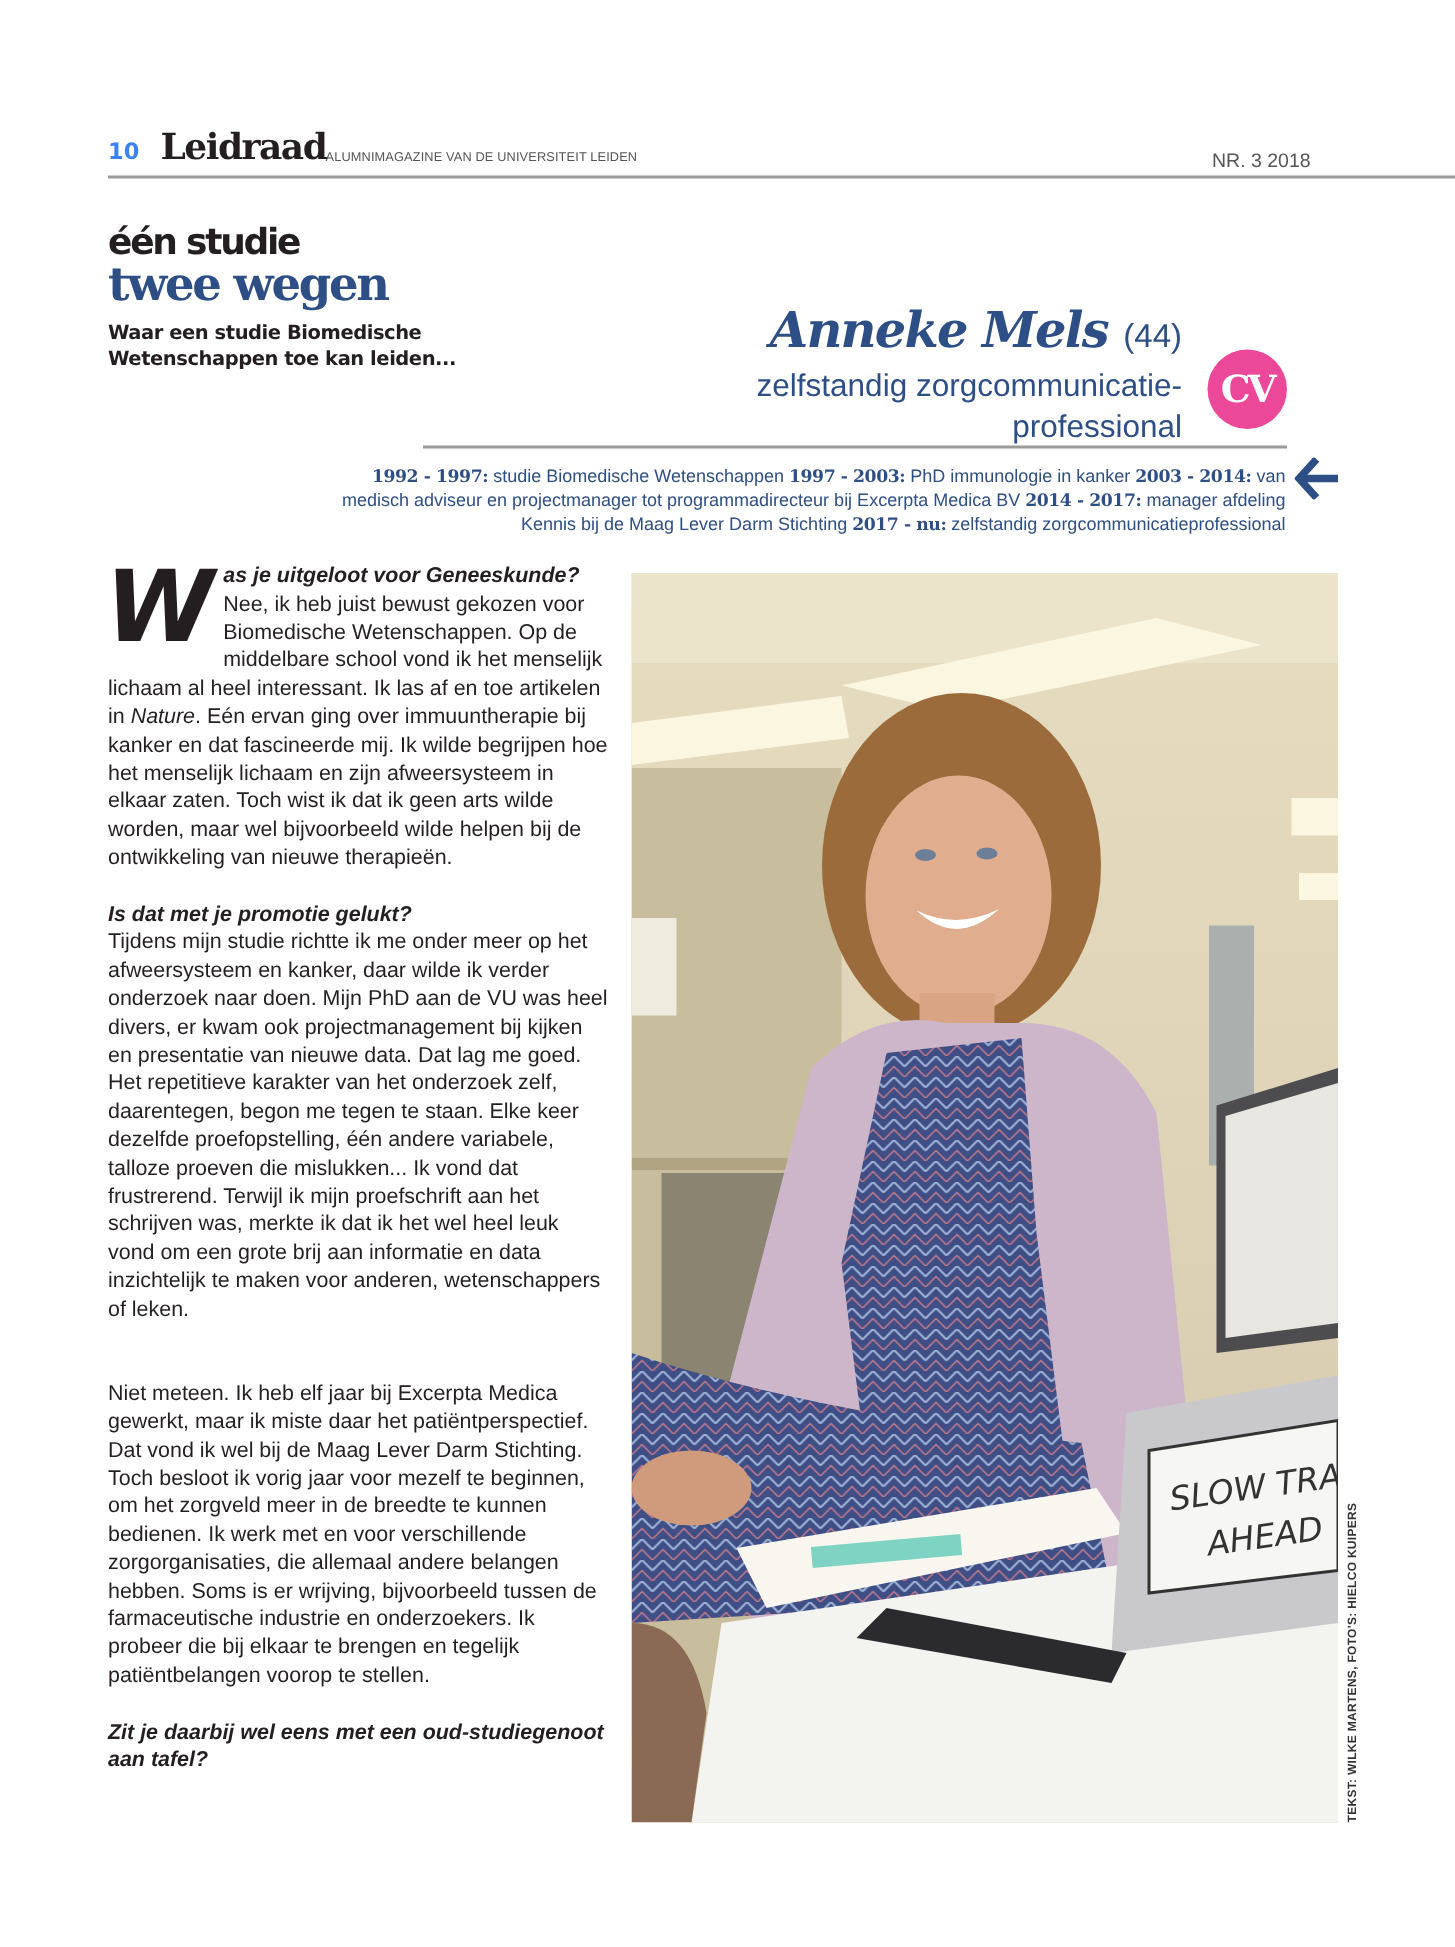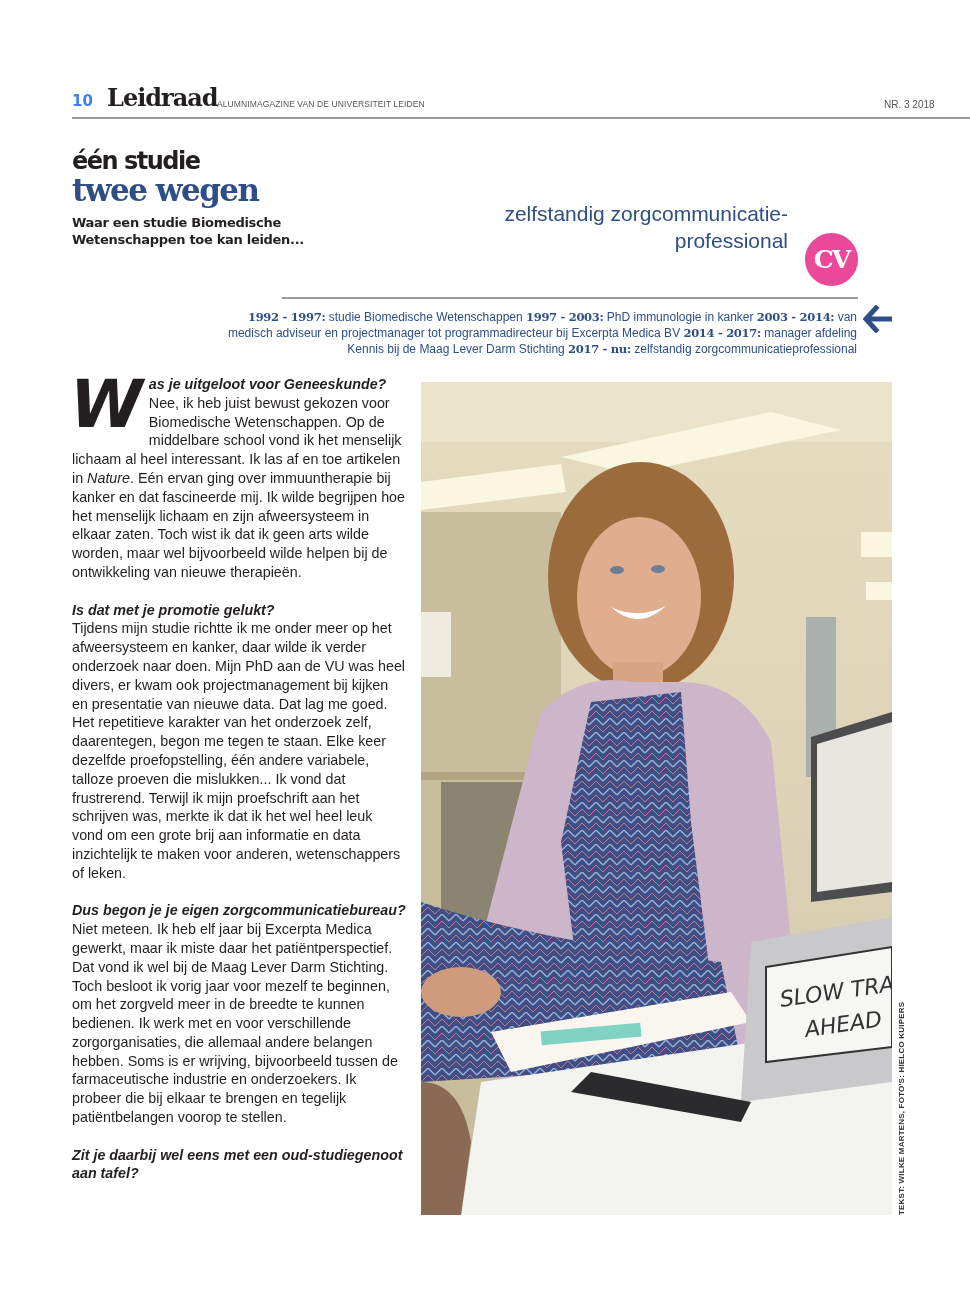--- a/index.html
+++ b/index.html
@@ -4,21 +4,21 @@
 <style>
   * { box-sizing: border-box; margin: 0; padding: 0; }
   html, body { width: 970px; height: 1298px; background: #ffffff; overflow: hidden; }
   body { position: relative; font-family: "Liberation Sans", sans-serif; color: #231f20; }
 
   
   .header { position: absolute; left: 72px; top: 86px; width: 898px; height: 32px; }
   .page-num { position: absolute; left: 0; top: 6px; font-family: "DejaVu Sans", sans-serif; font-weight: bold; font-size: 15px; color: #3b82f6; }
   .mag-name { position: absolute; left: 35px; top: -3px; font-family: "DejaVu Serif", serif; font-weight: bold; font-size: 24px; color: #231f20; letter-spacing: -1px; }
   .mag-sub { position: absolute; left: 145px; top: 13px; font-size: 8.5px; color: #555; letter-spacing: 0.1px; }
-  .issue { position: absolute; left: 812px; top: 13px; font-size: 10px; color: #555; }
+  .issue { position: absolute; left: 736px; top: 13px; font-size: 13px; color: #555; }
   .header-rule { position: absolute; left: 72px; top: 117px; width: 898px; height: 2px; background: #9a9a9a; }
 
   
   .title1 { position: absolute; left: 72px; top: 143px; font-family: "DejaVu Sans", sans-serif; font-weight: bold; font-size: 24px; letter-spacing: -1.5px; color: #231f20; line-height: 36px; }
   .title2 { position: absolute; left: 72px; top: 172px; font-family: "DejaVu Serif", serif; font-weight: bold; font-size: 31px; letter-spacing: -1.5px; color: #2e4e86; line-height: 36px; }
   .subtitle { position: absolute; left: 72px; top: 214px; width: 260px; font-family: "DejaVu Sans", sans-serif; font-weight: bold; font-size: 13px; line-height: 17px; color: #231f20; letter-spacing: -0.3px; }
 
   
   .person { position: absolute; right: 182px; top: 200px; text-align: right; width: 420px; }
   .person-name { font-family: "DejaVu Serif", serif; font-style: italic; font-weight: bold; font-size: 33px; color: #2e4e86; letter-spacing: -1.2px; line-height: 40px; }
@@ -51,20 +51,24 @@
   <span class="mag-sub">ALUMNIMAGAZINE VAN DE UNIVERSITEIT LEIDEN</span>
   <span class="issue">NR. 3 2018</span>
 </div>
 <div class="header-rule"></div>
 
 <div class="title1">één studie</div>
 <div class="title2">twee wegen</div>
 <div class="subtitle">Waar een studie Biomedische Wetenschappen toe kan leiden...</div>
 
 <div class="person">
+  <div class="person-name">
+    <span>Anneke Mels</span>
+    <span class="person-age">(44)</span>
+  </div>
   <div class="person-role">zelfstandig zorgcommunicatie-</div>
   <div class="person-role">professional</div>
 </div>
 <div class="cv-badge">CV</div>
 <div class="cv-rule"></div>
 
 <div class="timeline">
   <b>1992 - 1997:</b><span> studie Biomedische Wetenschappen </span><b>1997 - 2003:</b><span> PhD immunologie in kanker </span><b>2003 - 2014:</b><span> van medisch adviseur en projectmanager tot programmadirecteur bij Excerpta Medica BV </span><b>2014 - 2017:</b><span> manager afdeling Kennis bij de Maag Lever Darm Stichting </span><b>2017 - nu:</b><span> zelfstandig zorgcommunicatieprofessional</span>
 </div>
 <svg class="arrow" viewBox="0 0 30 28">
@@ -76,21 +80,21 @@
   <p>
     <span class="dropcap">W</span>
     <span class="q">as je uitgeloot voor Geneeskunde?</span><br>
     <span>Nee, ik heb juist bewust gekozen voor Biomedische Wetenschappen. Op de middelbare school vond ik het menselijk lichaam al heel interessant. Ik las af en toe artikelen in </span><i>Nature</i><span>. Eén ervan ging over immuuntherapie bij kanker en dat fascineerde mij. Ik wilde begrijpen hoe het menselijk lichaam en zijn afweersysteem in elkaar zaten. Toch wist ik dat ik geen arts wilde worden, maar wel bijvoorbeeld wilde helpen bij de ontwikkeling van nieuwe therapieën.</span>
   </p>
   <p>
     <span class="q">Is dat met je promotie gelukt?</span><br>
     <span>Tijdens mijn studie richtte ik me onder meer op het afweersysteem en kanker, daar wilde ik verder onderzoek naar doen. Mijn PhD aan de VU was heel divers, er kwam ook projectmanagement bij kijken en presentatie van nieuwe data. Dat lag me goed. Het repetitieve karakter van het onderzoek zelf, daarentegen, begon me tegen te staan. Elke keer dezelfde proefopstelling, één andere variabele, talloze proeven die mislukken... Ik vond dat frustrerend. Terwijl ik mijn proefschrift aan het schrijven was, merkte ik dat ik het wel heel leuk vond om een grote brij aan informatie en data inzichtelijk te maken voor anderen, wetenschappers of leken.</span>
   </p>
   <p>
-    <span class="q">Dus begon je je eigen zorgcommunicatiebureau?</span><br>
+    <br>
     <span>Niet meteen. Ik heb elf jaar bij Excerpta Medica gewerkt, maar ik miste daar het patiëntperspectief. Dat vond ik wel bij de Maag Lever Darm Stichting. Toch besloot ik vorig jaar voor mezelf te beginnen, om het zorgveld meer in de breedte te kunnen bedienen. Ik werk met en voor verschillende zorgorganisaties, die allemaal andere belangen hebben. Soms is er wrijving, bijvoorbeeld tussen de farmaceutische industrie en onderzoekers. Ik probeer die bij elkaar te brengen en tegelijk patiëntbelangen voorop te stellen.</span>
   </p>
   <p>
     <span class="q">Zit je daarbij wel eens met een oud-studiegenoot aan tafel?</span><br>
   </p>
 </div>
 
 <div class="photo">
   <svg width="471" height="833" viewBox="0 0 471 833">
     <defs>

